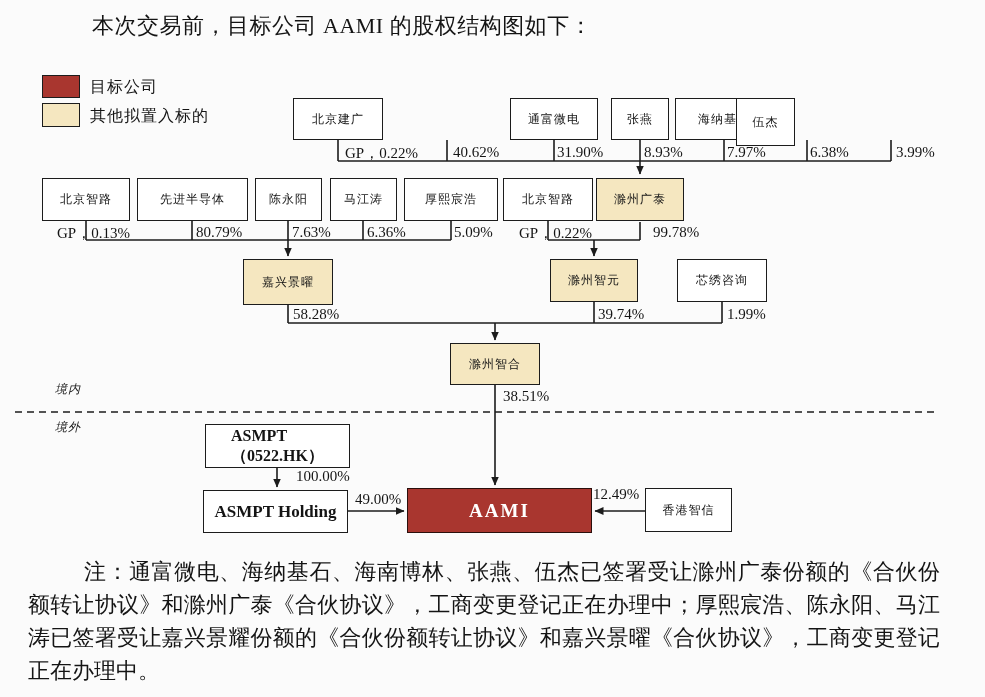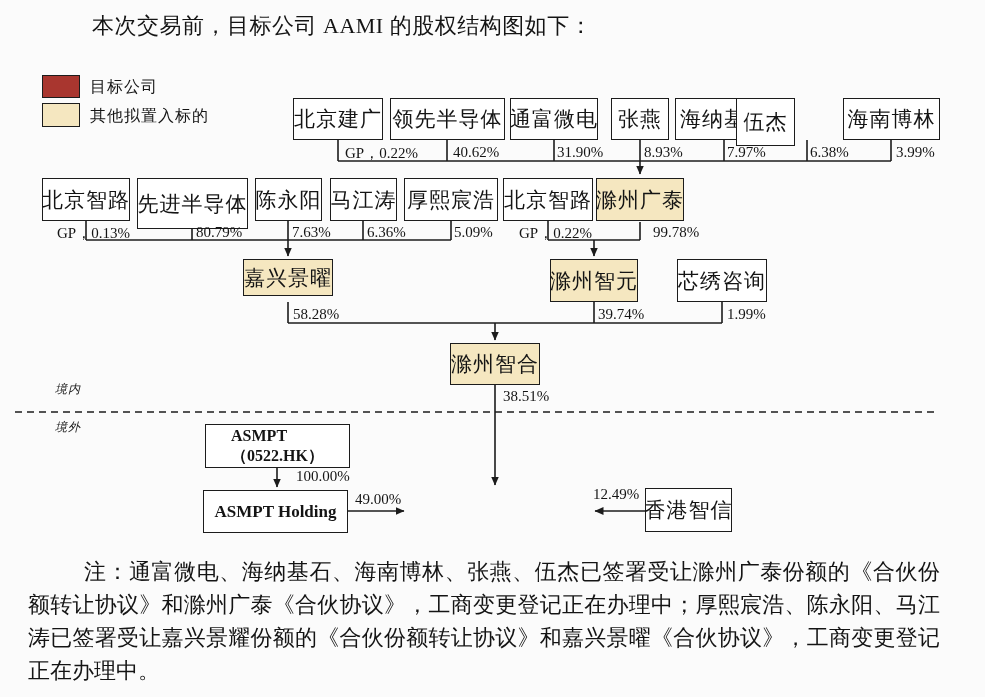--- a/index.html
+++ b/index.html
@@ -5,21 +5,21 @@
   html,body { margin:0; padding:0; background:#fff; }
   .page {
     position:relative; width:985px; height:697px; background:#FBFBFB;
     font-family:"Liberation Serif","DejaVu Serif",serif; color:#141414; overflow:hidden;
   }
   .title { position:absolute; left:92px; top:11px; font-size:22px; letter-spacing:0.5px; white-space:nowrap; }
   svg.lines { position:absolute; left:0; top:0; }
   .ebox {
     position:absolute; box-sizing:border-box; border:1.6px solid #1c1c1c; background:#fff;
     display:flex; align-items:center; justify-content:center;
-    font-size:21px; letter-spacing:1px; white-space:nowrap;
+    font-size:12px; letter-spacing:1px; white-space:nowrap;
   }
   .hl  { background:#F5E7C0; }
   .red { background:#A9362F; border-color:#2a0f0c; color:#fff; font-weight:bold;
          font-size:19px; letter-spacing:2px; font-family:"Liberation Serif",serif; }
   .pct { position:absolute; font-size:15px; white-space:nowrap; }
   .rlabel { position:absolute; font-size:12px; letter-spacing:1px;font-style:italic; }
   .legend-swatch { position:absolute; box-sizing:border-box; border:1.5px solid #1c1c1c; }
   .legend-label  { position:absolute; font-size:16px; letter-spacing:1px;font-family:Liberation Serif, serif; }
   .twoLine { font-weight:bold; font-size:16px; line-height:20px; letter-spacing:0; }
   .twoLine span { display:block; }
@@ -71,54 +71,52 @@
       <line x1="15" y1="412" x2="938" y2="412" stroke-dasharray="7,5"></line>
     </g>
   </svg>
 
   <div class="legend-swatch" style="left:42px;top:75px;width:38px;height:23px;background:#A9362F"></div>
   <div class="legend-label" style="left:90px;top:77px">目标公司</div>
   <div class="legend-swatch" style="left:42px;top:103px;width:38px;height:24px;background:#F5E7C0"></div>
   <div class="legend-label" style="left:90px;top:106px">其他拟置入标的</div>
 
   <div class="ebox" style="left:293px;top:98px;width:90px;height:42px">北京建广</div>
-  <div class="ebox" style="left:390px;top:98px;width:115px;height:42px">领先半导体</div>
   <div class="ebox" style="left:510px;top:98px;width:88px;height:42px">通富微电</div>
   <div class="ebox" style="left:611px;top:98px;width:58px;height:42px">张燕</div>
   <div class="ebox" style="left:675px;top:98px;width:98px;height:42px">海纳基石</div>
   <div class="ebox" style="left:736px;top:98px;width:59px;height:48px">伍杰</div>
-  <div class="ebox" style="left:843px;top:98px;width:97px;height:42px">海南博林</div>
 
   <div class="pct" style="left:345px;top:144px">GP，0.22%</div>
   <div class="pct" style="left:453px;top:144px">40.62%</div>
   <div class="pct" style="left:557px;top:144px">31.90%</div>
   <div class="pct" style="left:644px;top:144px">8.93%</div>
   <div class="pct" style="left:727px;top:144px">7.97%</div>
   <div class="pct" style="left:810px;top:144px">6.38%</div>
   <div class="pct" style="left:896px;top:144px">3.99%</div>
 
   <div class="ebox" style="left:42px;top:178px;width:88px;height:43px">北京智路</div>
-  <div class="ebox" style="left:137px;top:178px;width:111px;height:51px">先进半导体</div>
+  <div class="ebox" style="left:137px;top:178px;width:111px;height:43px">先进半导体</div>
   <div class="ebox" style="left:330px;top:178px;width:67px;height:43px">马江涛</div>
   <div class="ebox" style="left:255px;top:178px;width:67px;height:43px">陈永阳</div>
   <div class="ebox" style="left:404px;top:178px;width:94px;height:43px">厚熙宸浩</div>
 
   <div class="pct" style="left:57px;top:224px">GP，0.13%</div>
   <div class="pct" style="left:196px;top:224px">80.79%</div>
   <div class="pct" style="left:292px;top:224px">7.63%</div>
   <div class="pct" style="left:367px;top:224px">6.36%</div>
   <div class="pct" style="left:454px;top:224px">5.09%</div>
 
   <div class="ebox" style="left:503px;top:178px;width:90px;height:43px">北京智路</div>
   <div class="ebox hl" style="left: 596px; top: 178px; width: 88px; height: 43px; background: rgb(245, 231, 192);">滁州广泰</div>
 
   <div class="pct" style="left:519px;top:224px">GP，0.22%</div>
   <div class="pct" style="left:653px;top:224px">99.78%</div>
 
-  <div class="ebox hl" style="left: 243px; top: 259px; width: 90px; height: 37px; background: rgb(245, 231, 192);">嘉兴景曜</div>
+  <div class="ebox hl" style="left: 243px; top: 259px; width: 90px; height: 46px; background: rgb(245, 231, 192);">嘉兴景曜</div>
   <div class="ebox hl" style="left: 550px; top: 259px; width: 88px; height: 43px; background: rgb(245, 231, 192);">滁州智元</div>
   <div class="ebox" style="left:677px;top:259px;width:90px;height:43px">芯绣咨询</div>
 
   <div class="pct" style="left:293px;top:306px">58.28%</div>
   <div class="pct" style="left:598px;top:306px">39.74%</div>
   <div class="pct" style="left:727px;top:306px">1.99%</div>
 
   <div class="ebox hl" style="left: 450px; top: 343px; width: 90px; height: 42px; background: rgb(245, 231, 192);">滁州智合</div>
   <div class="pct" style="left:503px;top:388px">38.51%</div>
 
@@ -129,19 +127,20 @@
     <div>
       <span>ASMPT</span>
       <span>（0522.HK）</span>
     </div>
   </div>
   <div class="pct" style="left:296px;top:468px">100.00%</div>
 
   <div class="ebox boldlat" style="left:203px;top:490px;width:145px;height:43px">ASMPT Holding</div>
   <div class="pct" style="left:355px;top:491px">49.00%</div>
 
+  <div class="ebox red" style="left: 407px; top: 488px; width: 185px; height: 45px; background: rgb(169, 54, 47);">AAMI</div>
 
   <div class="pct" style="left:593px;top:486px">12.49%</div>
   <div class="ebox" style="left:645px;top:488px;width:87px;height:44px">香港智信</div>
 
   <div class="note">注：通富微电、海纳基石、海南博林、张燕、伍杰已签署受让滁州广泰份额的《合伙份额转让协议》和滁州广泰《合伙协议》，工商变更登记正在办理中；厚熙宸浩、陈永阳、马江涛已签署受让嘉兴景耀份额的《合伙份额转让协议》和嘉兴景曜《合伙协议》，工商变更登记正在办理中。</div>
 
 </div>
 
 </body></html>

